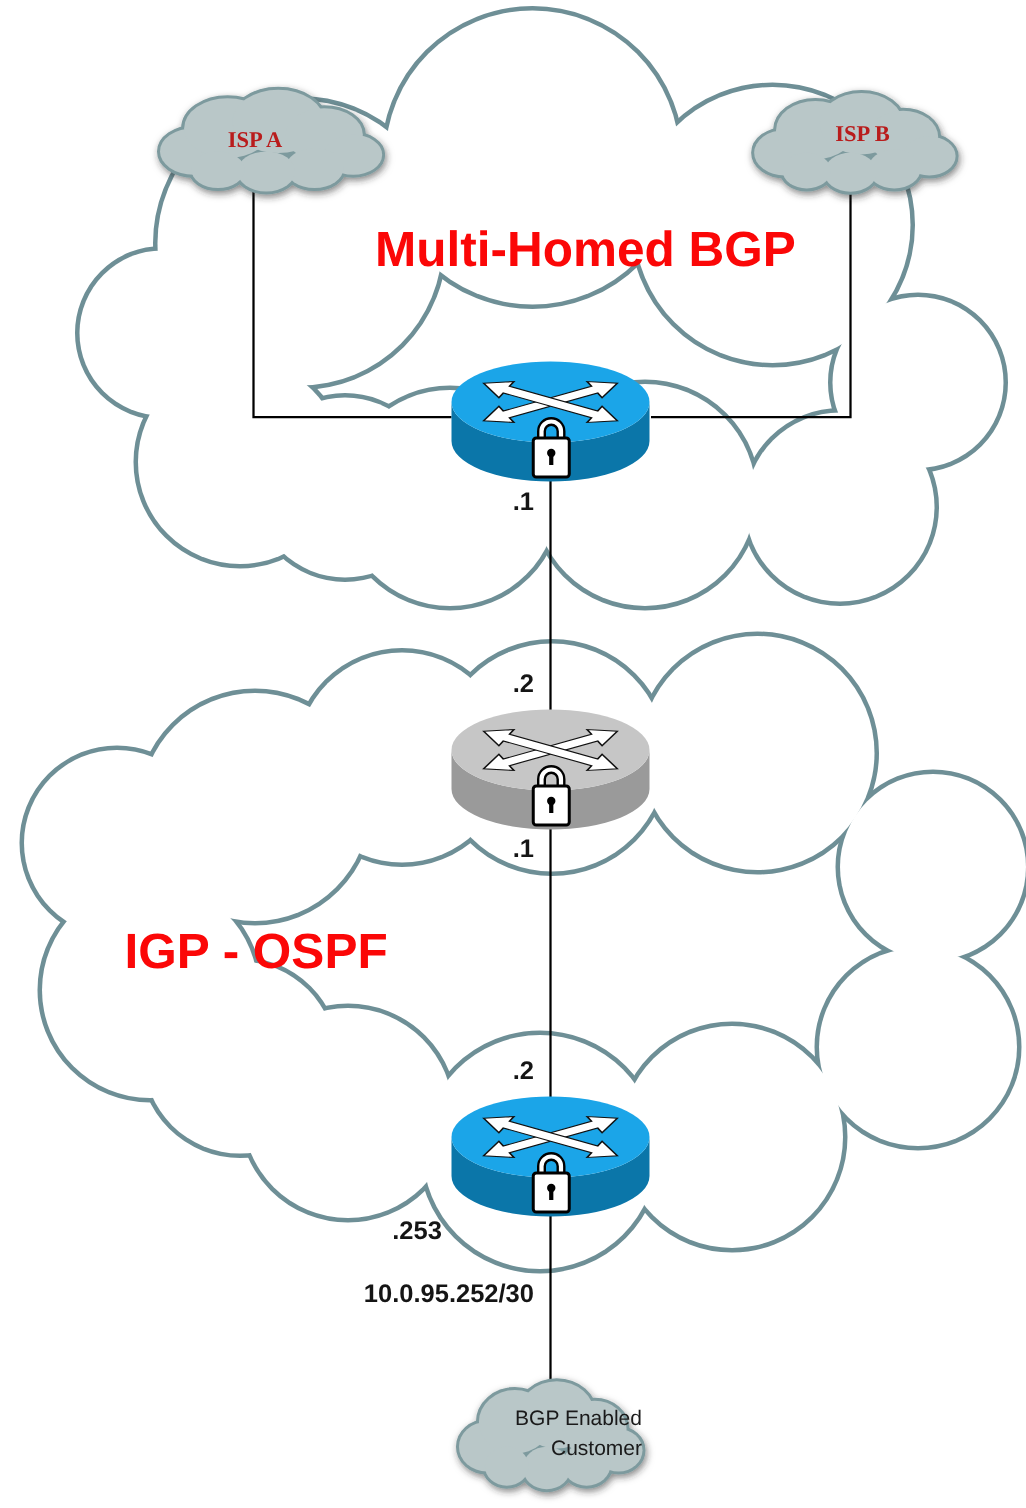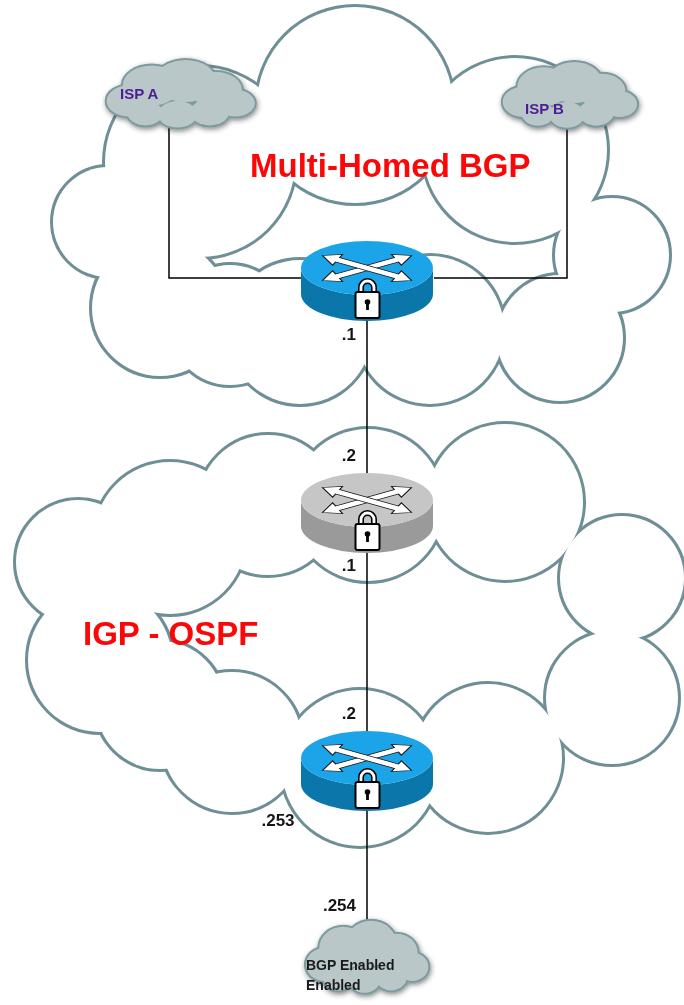--- a/index.html
+++ b/index.html
@@ -4,22 +4,22 @@
 <style>
   html,body{margin:0;padding:0;background:#fff;}
   #stage{
     position:relative;width:684px;height:1005px;background:#ffffff;
     font-family:"Liberation Sans", sans-serif;overflow:hidden;
   }
   #scene{position:absolute;left:0;top:0;}
   .label{position:absolute;color:#1a1a1a;line-height:1.1;}
   .cloud-title{font-size:33px;font-weight:600;color:#fb0707;white-space:nowrap;}
   .ip-label{left:200px;width:156px;text-align:right;font-size:17px;font-weight:600;color:#151515;}
-  .node-label{font-size:15px;font-weight:600;color:#4c1d95;}
-  .customer-label{font-size:14px;font-weight:700;text-align:left;color:#1a1a1a;line-height:1.45;margin-top:20px;}
+  .node-label{font-size:15px;font-weight:600;text-align:center;color:#b91c1c;font-family:Liberation Serif, serif;}
+  .customer-label{font-size:14px;font-weight:400;text-align:right;color:#1a1a1a;line-height:1.45;}
 </style>
 </head>
 <body>
 
 <div id="stage">
 
   <svg id="scene" width="684" height="1005" viewBox="0 0 684 1005">
     <defs>
       <filter id="softshadow" x="-30%" y="-30%" width="160%" height="160%">
         <feDropShadow dx="1" dy="2" stdDeviation="2.6" flood-color="#2a2a2a" flood-opacity="0.55"></feDropShadow>
@@ -134,28 +134,28 @@
         <use href="#smallcloud" stroke-width="4" stroke="#7d9a9e" fill="#b9c7c8"></use>
         <use href="#smallcloud" stroke="none" fill="#b9c7c8"></use>
       </g>
     </g>
   </svg>
 
   <div class="label cloud-title" style="left:83px;top:616px;">IGP - OSPF</div>
   <div class="label cloud-title" style="left:250px;top:148px;">Multi-Homed BGP</div>
 
   <div class="label node-label" style="left:120px;top:86px;width:100px;">ISP A</div>
-  <div class="label node-label" style="left:525px;top:101px;width:100px;">ISP B</div>
+  <div class="label node-label" style="left:525px;top:82px;width:100px;">ISP B</div>
 
   <div class="label customer-label" style="left:306px;top:935px;width:122px;">
     <div>BGP Enabled</div>
-    <div>Enabled</div>
+    <div>Customer</div>
   </div>
 
   <div class="label ip-label" style="top:326px;">.1</div>
   <div class="label ip-label" style="top:447px;">.2</div>
 
   <div class="label ip-label" style="top:557px;">.1</div>
   <div class="label ip-label" style="top:705px;">.2</div>
 
   <div class="label ip-label" style="top:812px;text-align:center;">.253</div>
-  <div class="label ip-label" style="top:897px;">.254</div>
+  <div class="label ip-label" style="top:854px;">10.0.95.252/30</div>
 </div>
 
 </body></html>

